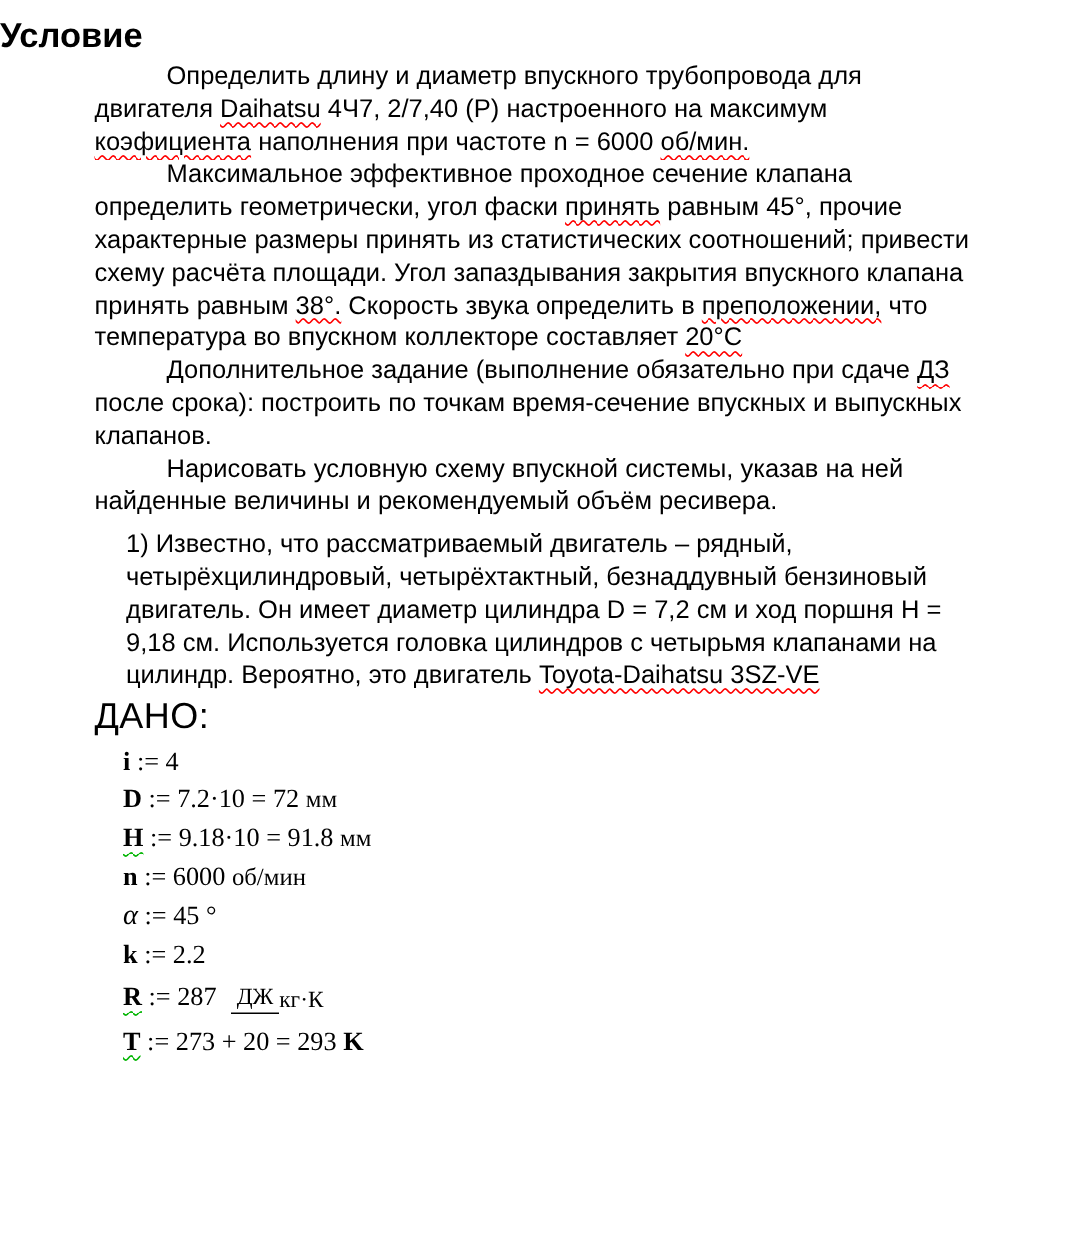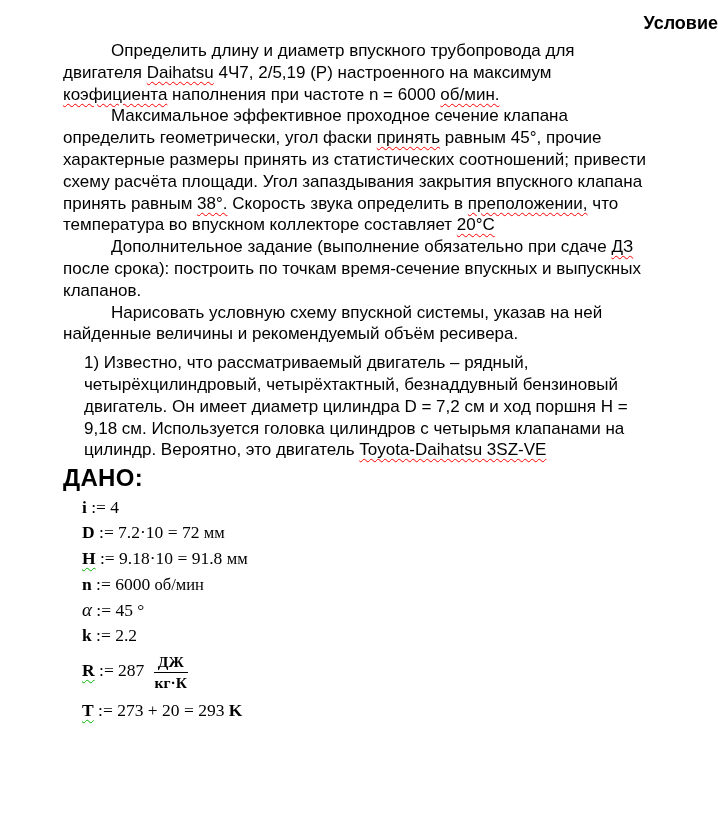--- a/index.html
+++ b/index.html
@@ -1,65 +1,65 @@
 <!DOCTYPE html>
 <html style="--sq-red: #ff0000; --sq-green: #00b400;"><head>
 <meta charset="utf-8">
 <style>
   html,body { margin:0; padding:0; background:#ffffff; }
   body { width:718px; height:834px; overflow:hidden;
          font-family:"Liberation Sans", sans-serif; color:#000; }
   .doc { position:relative; width:718px; height:834px; background:#fff; }
 
-  .title { font-size:18px; font-weight:bold; text-align:right;
+  .title { font-size:23px; font-weight:bold; text-align:left;
            margin:0; padding:0; line-height:26px; }
   .title.first { padding-top:10px; }
   .title.second { padding-top:10px; }
 
   .cond { margin:4px 0 0 63px; width:590px; }
   .para { font-size:17px; line-height:21.8px; margin:0; text-indent:48px; }
 
   .sol  { margin:7px 0 0 84px; width:580px; }
   .sol .para { text-indent:0; }
 
-  .given-heading { font-size:24px; font-weight:bold; margin:3px 0 0 63px;
+  .given-heading { font-size:24px; font-weight:normal; margin:3px 0 0 63px;
                    line-height:28px; letter-spacing:0.3px; }
 
   .math { margin-top:4px;margin-left:14px; }
   .math-line { margin:5px 0 0 68px; font-family:"Liberation Serif", serif;
                font-size:17.5px; line-height:20px; }
   .math-line.tall { margin-top:8px; }
   .var  { font-weight:bold; }
   .unit { font-family:Liberation Serif, serif; font-size:16.5px; }
   .unitb{ font-weight:bold; }
   .greek{ font-style:italic; font-size:19px; }
   .gsub { font-size:12.5px; vertical-align:-4px; font-weight:bold; }
 
-  .frac { display:inline-flex; flex-direction:column; align-items:center;
-          vertical-align:middle; font-weight:bold; font-size:15.5px;
+  .frac { display:inline-flex; align-items:center;
+          vertical-align:middle; font-weight:normal; font-size:15.5px;
           line-height:1.15; margin-left:5px;text-align:center; }
   .fnum { border-bottom:1.6px solid #000; padding:0 4px 1px; }
   .fden { padding-top:1px; }
 
   .sq-red   { text-decoration-line:underline; text-decoration-style:wavy;
               text-decoration-color:var(--sq-red,#ff0000);
               text-decoration-thickness:1px; text-underline-offset:3px; }
   .sq-green { text-decoration-line:underline; text-decoration-style:wavy;
               text-decoration-color:var(--sq-green,#00b400);
               text-decoration-thickness:1px; text-underline-offset:3px; }
 </style>
 </head>
 <body>
 
 <div class="doc">
 
   <h1 class="title first">Условие</h1>
 
   <div class="cond">
-    <p class="para"><span>Определить длину и диаметр впускного трубопровода для двигателя </span><span class="sq-red">Daihatsu</span><span> 4Ч7, 2/5,19 (Р) настроенного на максимум </span><span class="sq-red">коэфициента</span><span> наполнения при частоте n = 6000 </span><span class="sq-red">об/мин.</span></p>
+    <p class="para"><span>Определить длину и диаметр впускного трубопровода для двигателя </span><span class="sq-red">Daihatsu</span><span> 4Ч7, 2/7,40 (Р) настроенного на максимум </span><span class="sq-red">коэфициента</span><span> наполнения при частоте n = 6000 </span><span class="sq-red">об/мин.</span></p>
     <p class="para"><span>Максимальное эффективное проходное сечение клапана определить геометрически, угол фаски </span><span class="sq-red">принять</span><span> равным 45°, прочие характерные размеры принять из статистических соотношений; привести схему расчёта площади. Угол запаздывания закрытия впускного клапана принять равным </span><span class="sq-red">38°.</span><span> Скорость звука определить в </span><span class="sq-red">преположении,</span><span> что температура во впускном коллекторе составляет </span><span class="sq-red">20°С</span></p>
     <p class="para"><span>Дополнительное задание (выполнение обязательно при сдаче </span><span class="sq-red">ДЗ</span><span> после срока): построить по точкам время-сечение впускных и выпускных клапанов.</span></p>
     <p class="para"><span>Нарисовать условную схему впускной системы, указав на ней найденные величины и рекомендуемый объём ресивера.</span></p>
   </div>
 
 
   <div class="sol">
     <p class="para"><span>1) Известно, что рассматриваемый двигатель – рядный, четырёхцилиндровый, четырёхтактный, безнаддувный бензиновый двигатель. Он имеет диаметр цилиндра D = 7,2 см и ход поршня H = 9,18 см. Используется головка цилиндров с четырьмя клапанами на цилиндр. Вероятно, это двигатель </span><span class="sq-red">Toyota-Daihatsu 3SZ-VE</span></p>
   </div>
 

